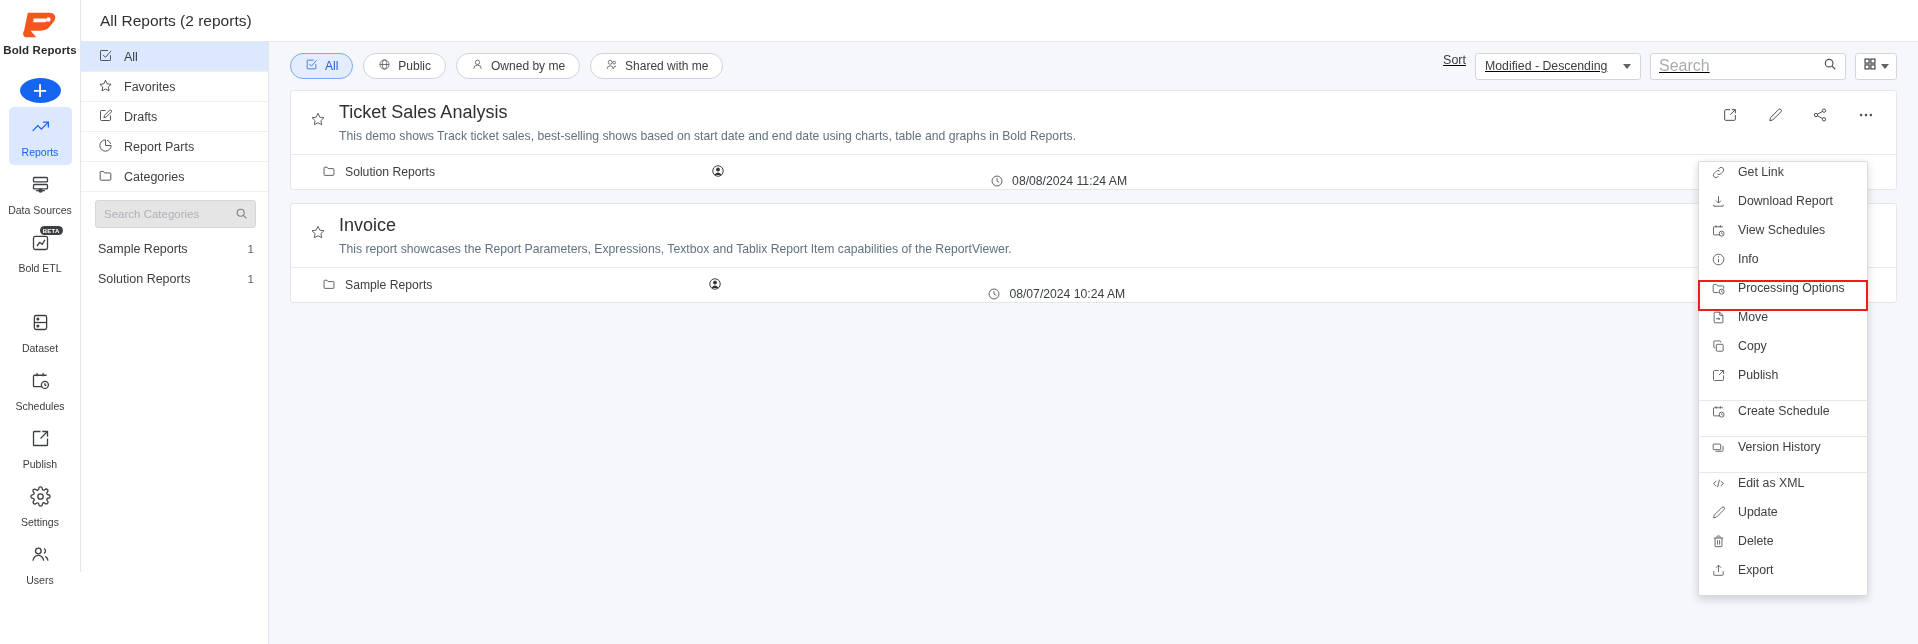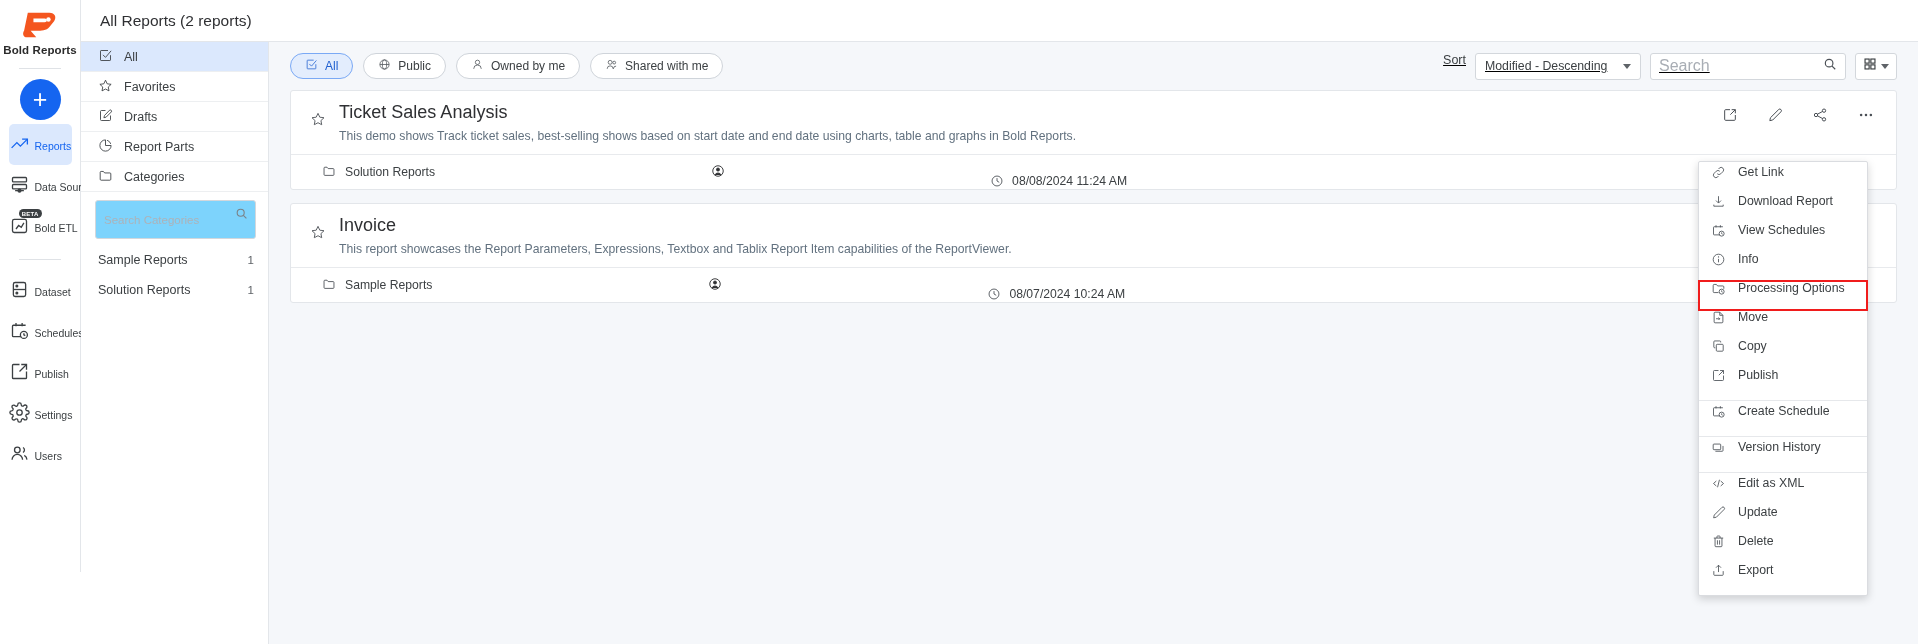--- a/index.html
+++ b/index.html
@@ -23,21 +23,21 @@
   .brand-label { font-size: 11.5px; color: #2b2b2b; margin-top: 4px; font-weight: 700; letter-spacing:.1px;}
   .rail-sep { width: 42px; height: 1px; background: #dfe2e6; margin: 12px 0 10px; }
   .fab {
     width: 41px; height: 41px; border-radius: 50%;
     background: #1565f0; display: flex; align-items: center; justify-content: center;
     color: #fff; font-size: 25px; line-height: 1; font-weight: 300; cursor: pointer;
     margin-bottom: 4px;
   }
   .rail-item {
     width: 63px; padding: 9px 0 7px; margin-top: 0;
-    display: flex; flex-direction: row; align-items: center; gap: 5px;
+    display: flex; flex-direction: column; align-items: center; gap: 5px;
     border-radius: 5px; cursor: pointer; color: #3c4043;
   }
   .rail-item .lbl { font-size: 10.5px; color: #3c4043; white-space: nowrap; }
   .rail-item.active { background: #dbe8fd; }
   .rail-item.active .lbl { color: #1565f0; }
   .rail-item.active svg { stroke: #1565f0; }
   .rail-item svg { stroke: #3c4043; fill: none; stroke-width: 1.5; }
   .beta-badge {
     position:absolute; top:-6px; right:-12px; background:#3c4043; color:#fff;
     font-size:6px; font-weight:700; padding:1.5px 3px; border-radius:6px; letter-spacing:.2px;
@@ -61,22 +61,22 @@
   }
   .nav-item {
     height: 30px; display: flex; align-items: center; gap: 11px;
     padding: 0 0 0 17px; font-size: 12.5px; color: #3c4043;
     border-bottom: 1px solid #edeff1; cursor: pointer;
   }
   .nav-item.active { background: #dbe8fd; }
   .nav-item svg { stroke: #3c4043; fill: none; stroke-width: 1.4; flex:0 0 auto;}
   .nav-search { padding: 8px 12px 6px 14px; }
   .nav-search .wrap {
-    position: relative; height: 39px; border: 1px solid #d3d7dc; border-radius: 3px;
-    display: flex; align-items: center; background: #7dd3fc;
+    position: relative; height: 28px; border: 1px solid #d3d7dc; border-radius: 3px;
+    display: flex; align-items: center; background: #e5e5e5;
   }
   .nav-search input {
     border: 0; outline: 0; font-size: 11.5px; color: #3c4043; width: 100%;
     padding: 0 24px 0 8px; background: transparent;
     font-family: "Liberation Sans", sans-serif;
   }
   .nav-search input::placeholder { color: #adb2b8; }
   .nav-search .si { position: absolute; right: 7px; top: 5px; }
   .cat-item {
     height: 30px; display: flex; align-items: center; justify-content: space-between;

